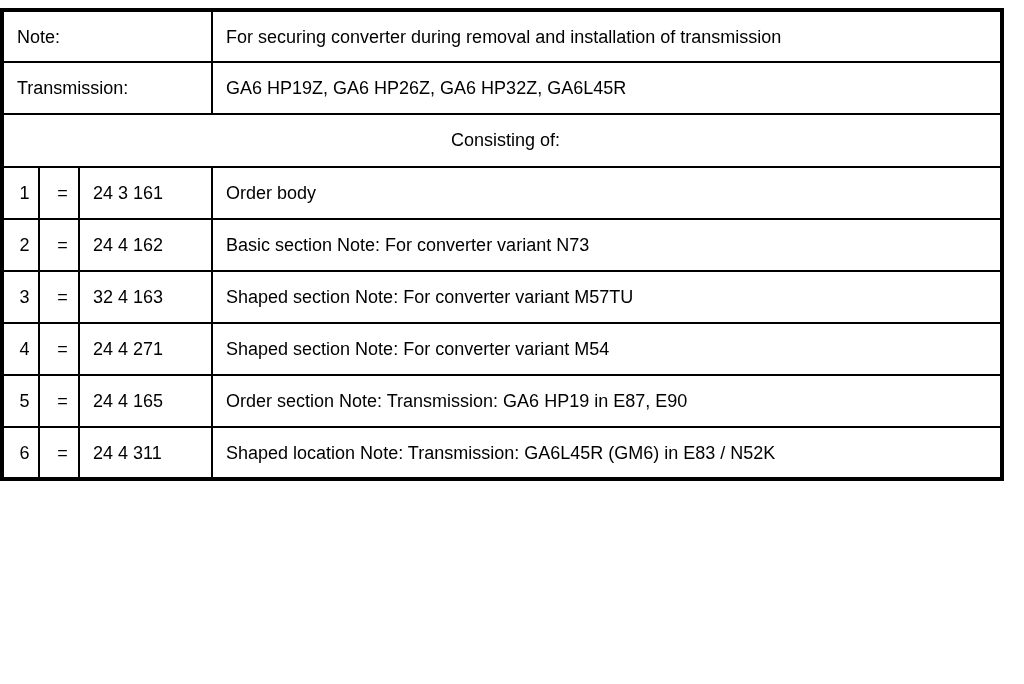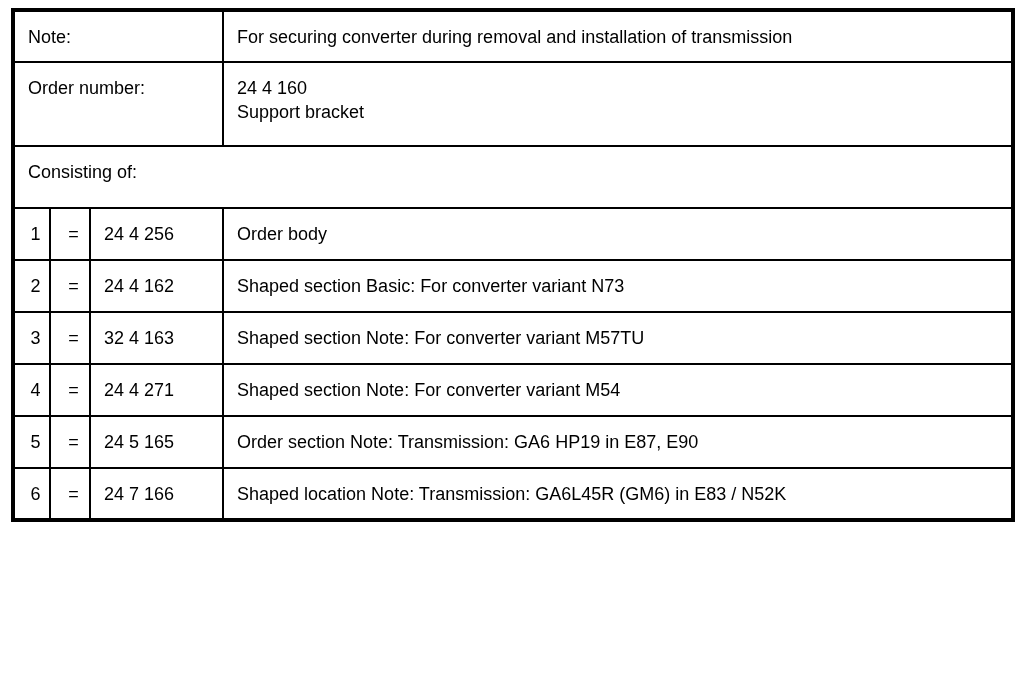--- a/index.html
+++ b/index.html
@@ -6,21 +6,21 @@
     margin: 0;
     padding: 0;
     background: #ffffff;
     width: 1024px;
     height: 684px;
     overflow: hidden;
   }
   .sheet {
     position: absolute;
     top: 8px;
-    left: 11px;
+    left: 0;
     width: 1008px;
   }
   table.spec {
     border-collapse: collapse;
     width: 1004px;
     table-layout: fixed;
     background: #ffffff;
   }
   table.spec td {
     border: 2px solid #000000;
@@ -41,21 +41,21 @@
     padding-left: 0;
     padding-right: 0;
   }
   td.col-eq {
     text-align: center;
     padding-left: 0;
     padding-right: 0;
   }
   tr.row-info    { height: 52px; }
   tr.row-order   { height: 84px; }
-  tr.row-section { height: 62px; }
+  tr.row-section { height: 53px; text-align: center; }
   tr.row-item    { height: 52px; }
   .line2 { margin-top: 2px; }
 </style>
 </head>
 <body>
 
 <div class="sheet">
   <table class="spec">
     <colgroup>
       <col style="width:37px">
@@ -63,71 +63,68 @@
       <col style="width:133px">
       <col>
     </colgroup>
 
     <tbody>
         <tr class="row-info">
       <td colspan="3">Note:</td>
       <td>For securing converter during removal and installation of transmission</td>
     </tr>
 
+    <tr class="row-info">
+      <td colspan="3">Transmission:</td>
+      <td>GA6 HP19Z, GA6 HP26Z, GA6 HP32Z, GA6L45R</td>
+    </tr>
 
 
 
-    <tr class="row-order">
-      <td colspan="3">Order number:</td>
-      <td>
-        <div>24 4 160</div>
-        <div class="line2">Support bracket</div>
-      </td>
-    </tr>
 
     <tr class="row-section">
       <td colspan="4">Consisting of:</td>
     </tr>
 
     <tr class="row-item">
       <td class="col-num">1</td>
       <td class="col-eq">=</td>
-      <td>24 4 256</td>
+      <td>24 3 161</td>
       <td>Order body</td>
     </tr>
 
     <tr class="row-item">
       <td class="col-num">2</td>
       <td class="col-eq">=</td>
       <td>24 4 162</td>
-      <td>Shaped section Basic: For converter variant N73</td>
+      <td>Basic section Note: For converter variant N73</td>
     </tr>
 
     <tr class="row-item">
       <td class="col-num">3</td>
       <td class="col-eq">=</td>
       <td>32 4 163</td>
       <td>Shaped section Note: For converter variant M57TU</td>
     </tr>
 
     <tr class="row-item">
       <td class="col-num">4</td>
       <td class="col-eq">=</td>
       <td>24 4 271</td>
       <td>Shaped section Note: For converter variant M54</td>
     </tr>
 
     <tr class="row-item">
       <td class="col-num">5</td>
       <td class="col-eq">=</td>
-      <td>24 5 165</td>
+      <td>24 4 165</td>
       <td>Order section Note: Transmission: GA6 HP19 in E87, E90</td>
     </tr>
 
     <tr class="row-item">
       <td class="col-num">6</td>
       <td class="col-eq">=</td>
-      <td>24 7 166</td>
+      <td>24 4 311</td>
       <td>Shaped location Note: Transmission: GA6L45R (GM6) in E83 / N52K</td>
     </tr>
   </tbody>
     </table>
 </div>
 
 </body></html>

